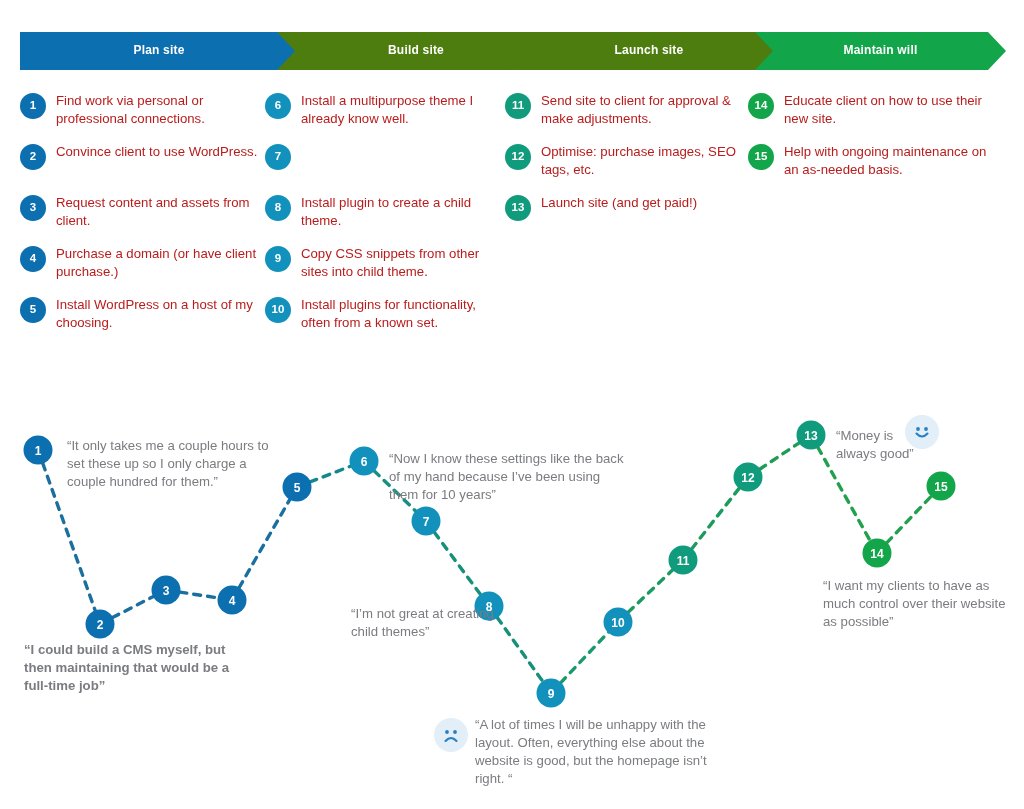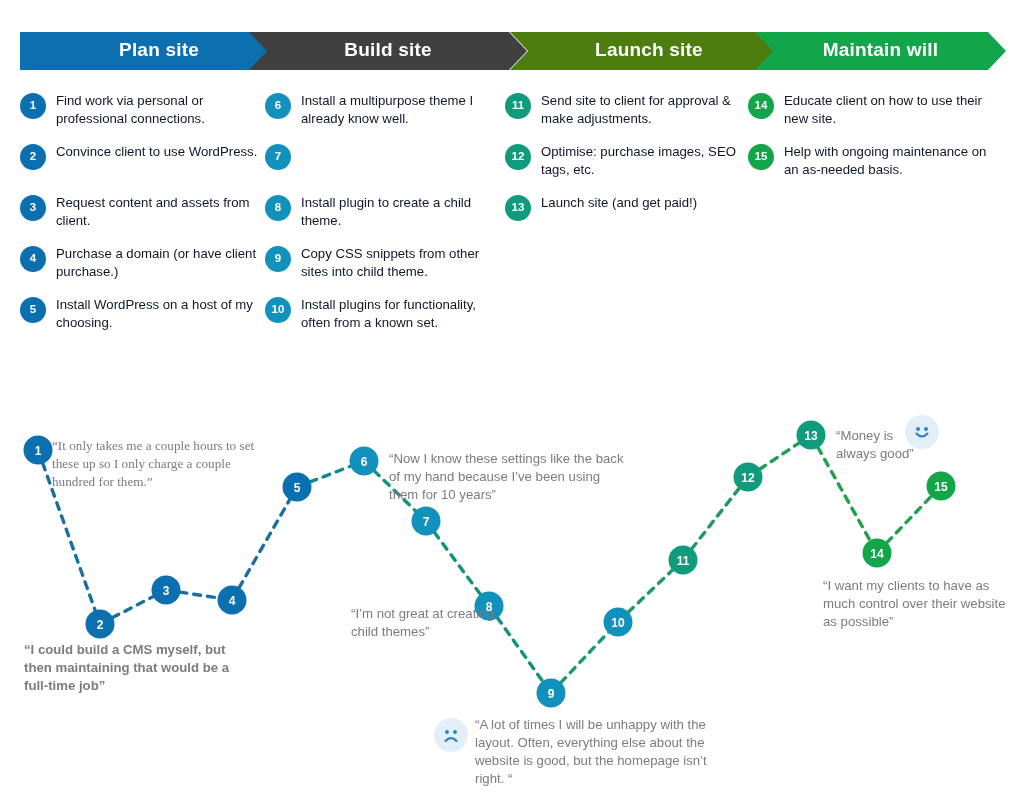--- a/index.html
+++ b/index.html
@@ -12,40 +12,40 @@
     overflow:hidden;
     position:relative;
   }
   #stage{position:relative;width:1024px;height:809px;}
 
   
   #phase-bar{position:absolute;left:20px;top:32px;width:986px;height:38px;}
   .phase{
     position:absolute;top:0;height:38px;
     display:flex;align-items:center;justify-content:center;
-    color:#ffffff;font-size:19px;font-weight:bold;
+    color:#ffffff;font-size:12px;font-weight:bold;
     letter-spacing:0.2px;
     box-sizing:border-box;
   }
   .phase .plabel{position:relative;top:-1px;}
 
   
   .step-col{position:absolute;top:92px;}
   .step{position:relative;margin-bottom:11px;min-height:40px;}
   .step-num{
     position:absolute;left:0;top:1px;
     width:26px;height:26px;border-radius:50%;
     color:#fff;font-size:11.5px;font-weight:bold;
     display:flex;align-items:center;justify-content:center;
     line-height:1;
   }
   .step-txt{
     margin-left:36px;
     font-size:13.2px;line-height:1.34;
-    color:#0f172a;
+    color:#b91c1c;
     max-width:215px;
   }
 
   
   #journey{position:absolute;left:0;top:0;width:1024px;height:809px;pointer-events:none;}
   .jnode{
     position:absolute;
     width:29px;height:29px;border-radius:50%;
     color:#ffffff;font-size:12px;font-weight:bold;
     display:flex;align-items:center;justify-content:center;
@@ -66,21 +66,21 @@
 </style>
 </head>
 <body>
 
 <div id="stage">
 
   <div id="phase-bar">
       <div class="phase" style="left: 0px; width: 278px; background: rgb(12, 111, 176); clip-path: polygon(0px 0px, calc(100% - 18px) 0px, 100% 50%, calc(100% - 18px) 100%, 0px 100%, 0px 50%);">
         <span class="plabel">Plan site</span>
       </div>
-      <div class="phase" style="left: 229px; width: 278px; background: #404040; clip-path: polygon(0px 0px, calc(100% - 18px) 0px, 100% 50%, calc(100% - 18px) 100%, 0px 100%, 18px 50%);">
+      <div class="phase" style="left: 257px; width: 278px; background: #4d7c0f; clip-path: polygon(0px 0px, calc(100% - 18px) 0px, 100% 50%, calc(100% - 18px) 100%, 0px 100%, 18px 50%);">
         <span class="plabel">Build site</span>
       </div>
       <div class="phase" style="left: 490px; width: 278px; background: #4d7c0f; clip-path: polygon(0px 0px, calc(100% - 18px) 0px, 100% 50%, calc(100% - 18px) 100%, 0px 100%, 18px 50%);">
         <span class="plabel">Launch site</span>
       </div>
       <div class="phase" style="left: 735px; width: 251px; background: rgb(18, 165, 74); clip-path: polygon(0px 0px, calc(100% - 18px) 0px, 100% 50%, calc(100% - 18px) 100%, 0px 100%, 18px 50%);">
         <span class="plabel">Maintain will</span>
       </div>
     </div>
 
@@ -180,21 +180,21 @@
       <div class="jnode" style="left: 364px; top: 461px; background: rgb(19, 145, 189);">6</div>
       <div class="jnode" style="left: 426px; top: 521px; background: rgb(19, 145, 189);">7</div>
       <div class="jnode" style="left: 489px; top: 606px; background: rgb(19, 145, 189);">8</div>
       <div class="jnode" style="left: 551px; top: 693px; background: rgb(19, 145, 189);">9</div>
       <div class="jnode" style="left: 618px; top: 622px; background: rgb(19, 145, 189);">10</div>
       <div class="jnode" style="left: 683px; top: 560px; background: rgb(17, 155, 125);">11</div>
       <div class="jnode" style="left: 748px; top: 477px; background: rgb(17, 155, 125);">12</div>
       <div class="jnode" style="left: 811px; top: 435px; background: rgb(17, 155, 125);">13</div>
       <div class="jnode" style="left: 877px; top: 553px; background: rgb(18, 165, 74);">14</div>
       <div class="jnode" style="left: 941px; top: 486px; background: rgb(18, 165, 74);">15</div>
-      <div class="quote" style="left: 52px; top: 437px; width: 205px; font-family: Liberation Serif, serif;">“It only takes me a couple hours to set these up so I only charge a couple hundred for them.”</div>
+      <div class="quote" style="left: 67px; top: 437px; width: 205px;">“It only takes me a couple hours to set these up so I only charge a couple hundred for them.”</div>
       <div class="quote" style="left: 24px; top: 641px; width: 215px; font-weight: bold;">“I could build a CMS myself, but then maintaining that would be a full-time job”</div>
       <div class="quote" style="left: 389px; top: 450px; width: 235px;">“Now I know these settings like the back of my hand because I’ve been using them for 10 years”</div>
       <div class="quote" style="left: 351px; top: 605px; width: 170px;">“I’m not great at creating child themes”</div>
       <div class="quote" style="left: 475px; top: 716px; width: 250px;">“A lot of times I will be unhappy with the layout. Often, everything else about the website is good, but the homepage isn’t right. “</div>
       <div class="quote" style="left: 836px; top: 427px; width: 80px;">“Money is always good”</div>
       <div class="quote" style="left: 823px; top: 577px; width: 185px;">“I want my clients to have as much control over their website as possible”</div>
       <div class="emoji-badge" style="left: 905px; top: 415px; background: rgb(226, 238, 248);">
         <svg width="24" height="24" viewBox="0 0 24 24" aria-hidden="true">
           <circle cx="8" cy="9" r="1.9" fill="#2a7fc0"></circle>
           <circle cx="16" cy="9" r="1.9" fill="#2a7fc0"></circle>

